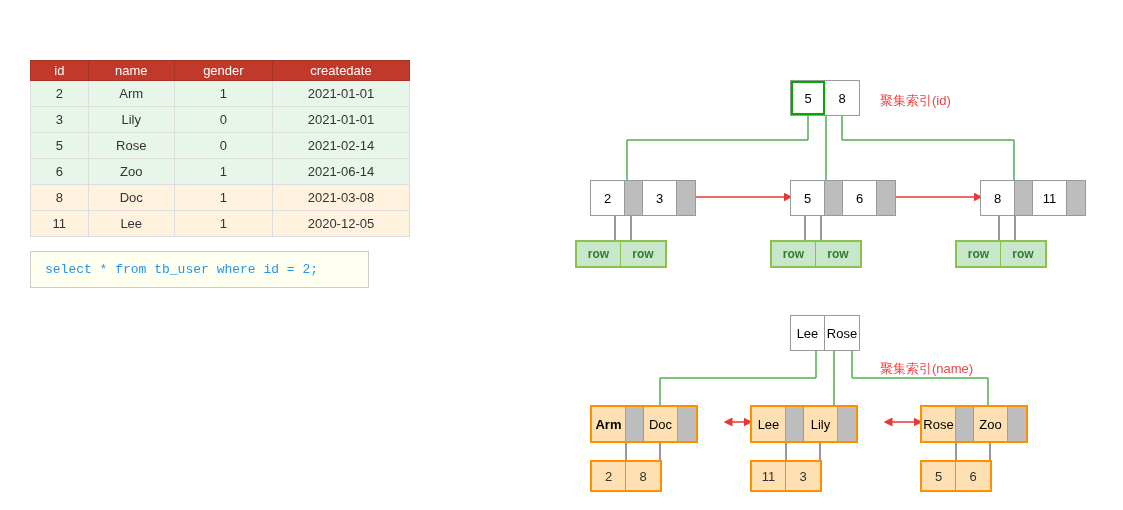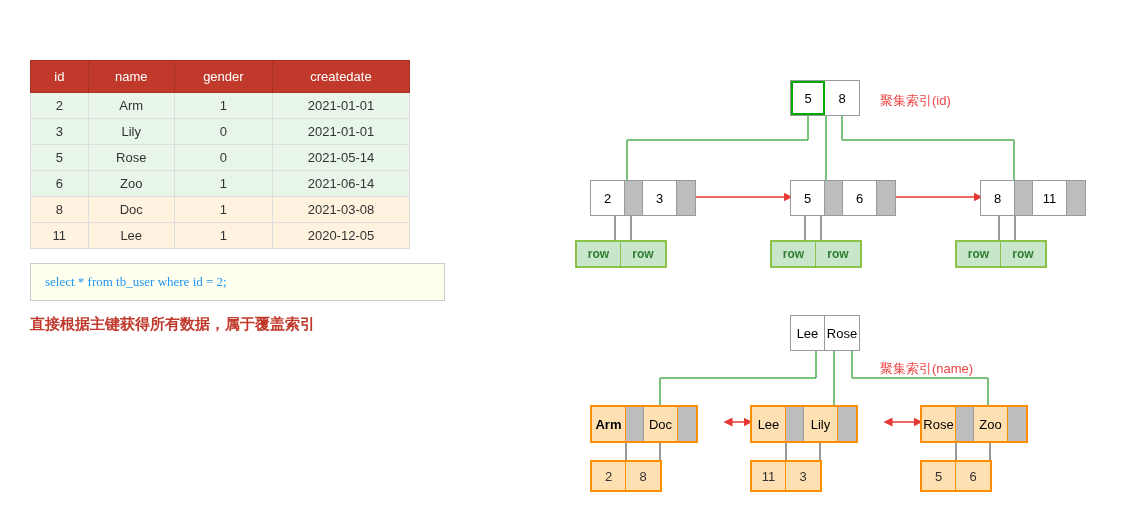--- a/index.html
+++ b/index.html
@@ -20,43 +20,43 @@
       top: 60px;
     }
 
     table.data-table {
       border-collapse: collapse;
       width: 380px;
     }
     table.data-table th {
       background: #c0392b;
       color: white;
-      padding: 8px 12px;
+      padding: 2px 12px;
       text-align: center;
       border: 1px solid #a93226;
       font-weight: normal;
     }
     table.data-table td {
       padding: 5px 12px;
       text-align: center;
       border: 1px solid #ddd;
     }
     .row-green { background: #e8f5e9; }
     .row-green td { color: #333; }
     .row-orange { background: #fff3e0; }
     .row-orange td { color: #333; }
 
     .sql-box {
       margin-top: 14px;
       background: #fffff0;
       border: 1px solid #ccc;
       padding: 10px 14px;
-      width: 415px;
+      width: 339px;
       color: #2196F3;
-      font-family: Liberation Serif, serif;
+      font-family: Liberation Mono, monospace;
       font-size: 13px;
     }
 
     .desc-text {
       margin-top: 14px;
       color: #c0392b;
       font-size: 15px;
       font-weight: bold;
     }
 
@@ -204,21 +204,21 @@
         <tr class="row-green">
       <td>3</td>
       <td>Lily</td>
       <td>0</td>
       <td>2021-01-01</td>
     </tr>
         <tr class="row-green">
       <td>5</td>
       <td>Rose</td>
       <td>0</td>
-      <td>2021-05-14</td>
+      <td>2021-02-14</td>
     </tr>
         <tr class="row-green">
       <td>6</td>
       <td>Zoo</td>
       <td>1</td>
       <td>2021-06-14</td>
     </tr>
         <tr class="row-orange">
       <td>8</td>
       <td>Doc</td>
@@ -231,21 +231,20 @@
       <td>1</td>
       <td>2020-12-05</td>
     </tr>
       </tbody>
   </table>
 
   <div class="sql-box">
     <span>select * from tb_user where id = 2;</span>
   </div>
 
-  <div class="desc-text">直接根据主键获得所有数据，属于覆盖索引</div>
 </div>
 
 <div class="right-panel">
   <svg class="tree-svg">
 
     <line x1="348" y1="94" x2="348" y2="120" stroke="#4caf50" stroke-width="1.5"></line>
     <line x1="348" y1="120" x2="167" y2="120" stroke="#4caf50" stroke-width="1.5"></line>
     <line x1="167" y1="120" x2="167" y2="160" stroke="#4caf50" stroke-width="1.5"></line>
 
     <line x1="366" y1="94" x2="366" y2="160" stroke="#4caf50" stroke-width="1.5"></line>

